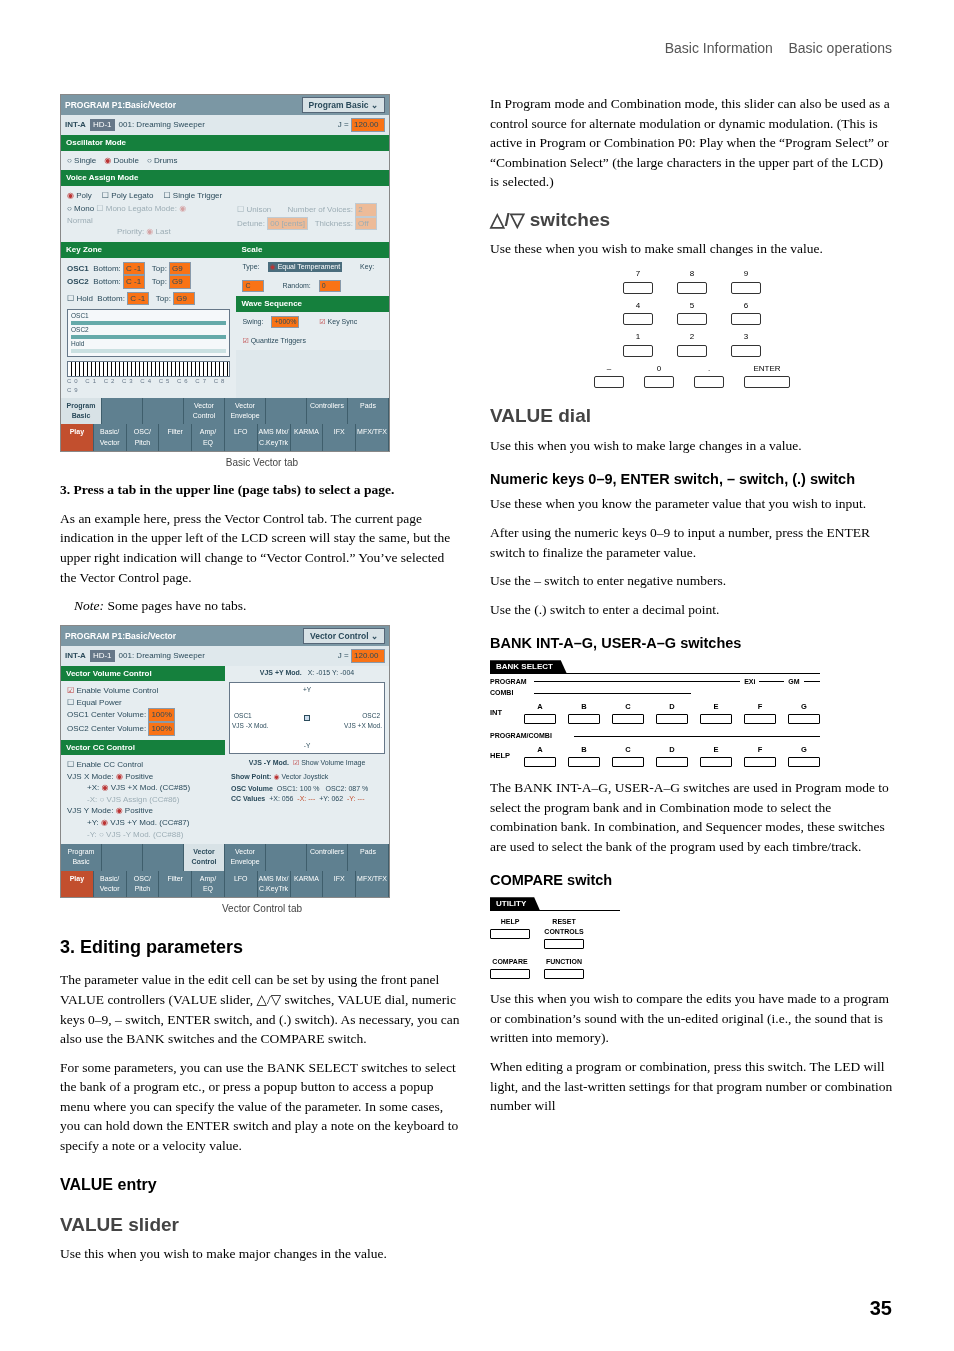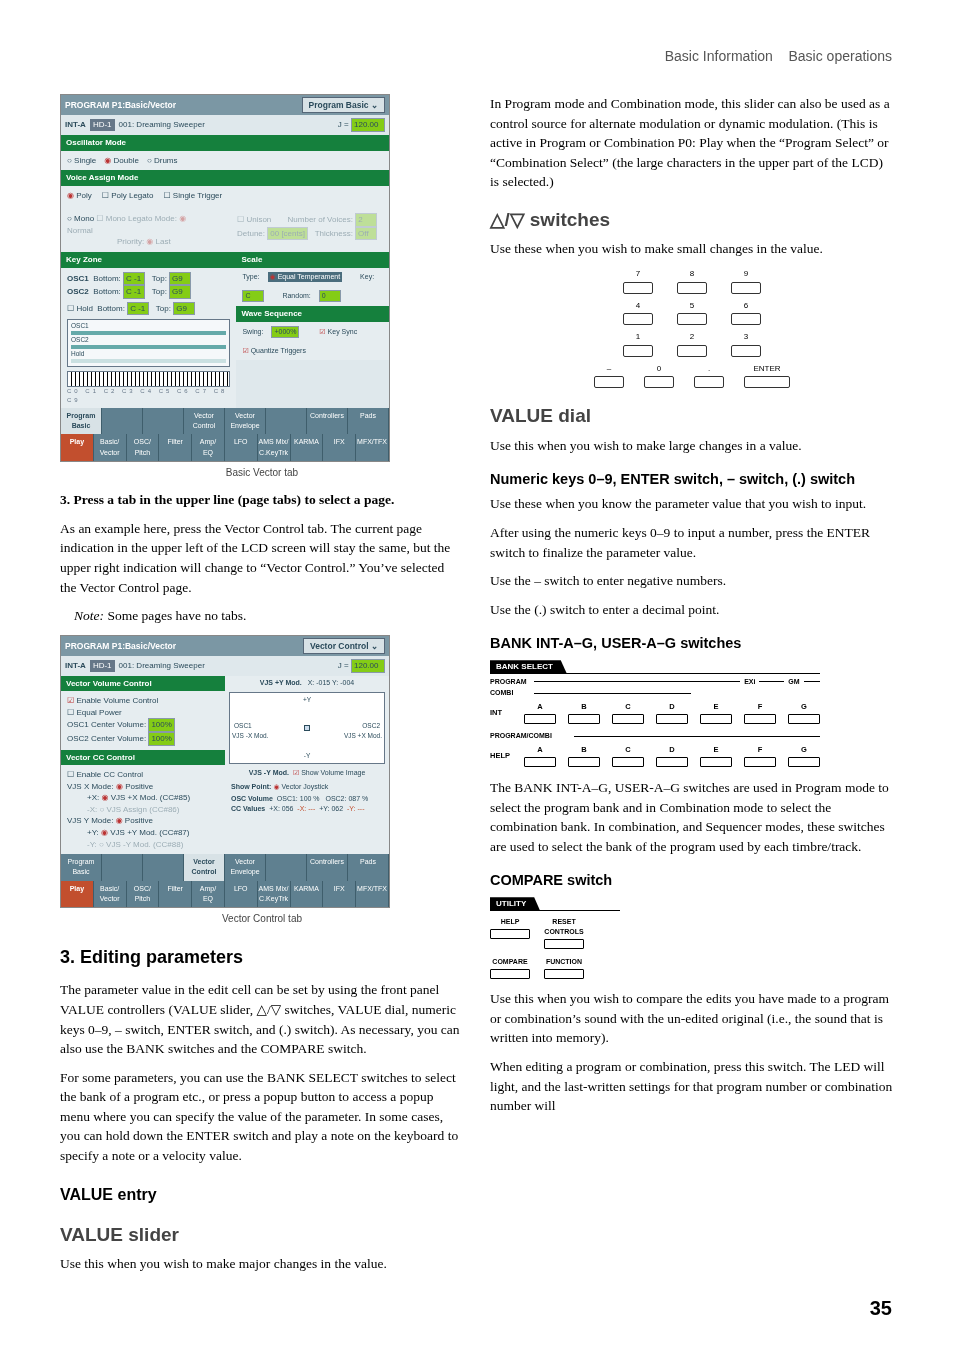--- a/index.html
+++ b/index.html
@@ -9,21 +9,21 @@
     line-height: 1.45;
     color: #000;
     background: #fff;
     width: 954px;
     height: 1351px;
     position: relative;
     padding: 38px 60px 30px 60px;
   }
   .header-right {
     position: absolute;
-    top: 46px;
+    top: 38px;
     right: 62px;
     font-family: "Helvetica Neue", Arial, sans-serif;
     font-size: 14px;
     font-weight: 500;
     color: #555;
     padding-left: 15px;
   }
   .columns {
     display: flex;
     gap: 26px;
@@ -124,21 +124,21 @@
     display: flex;
     flex-wrap: wrap;
     gap: 8px;
     align-items: center;
   }
   .lcd .radio::before { content:"○ "; }
   .lcd .radio.sel::before { content:"◉ "; color:#b33; }
   .lcd .chk::before { content:"☐ "; }
   .lcd .chk.sel::before { content:"☑ "; color:#b33; }
   .lcd .field {
-    display:inline-block; border:1px solid #89a; background:#84cc16; padding:0 2px; min-width:22px;
+    display:inline-block; border:1px solid #89a; background:#f97316; padding:0 2px; min-width:22px;
   }
   .lcd .split { display:flex; }
   .lcd .split > div { flex:1; }
   .lcd .tabs {
     display: flex;
     background: #5f8090;
   }
   .lcd .tabs .t {
     flex:1; text-align:center; padding:3px 1px; font-size:7px; color:#fff; border-right:1px solid #3f5e6c;
   }
@@ -240,21 +240,21 @@
         <span class="radio sel">Double</span>
         <span class="radio">Drums</span>
       </div>
       <div class="panel-head">Voice Assign Mode</div>
       <div class="panel-body" style="display:block;">
         <div style="display:flex;gap:10px;align-items:center;">
           <span class="radio sel">Poly</span>
           <span class="chk">Poly Legato</span>
           <span class="chk">Single Trigger</span>
         </div>
-        <div class="split" style="margin-top:12px;gap:24px;">
+        <div class="split" style="margin-top:2px;gap:24px;">
           <div>
             <span class="radio">Mono</span>
             <span style="opacity:.4;" class="chk">Mono Legato</span>
             <span style="opacity:.4;">Mode:</span>
             <span style="opacity:.4;" class="radio sel">Normal</span>
             <div style="opacity:.4; margin-left:50px;">
               <span>Priority:</span> <span class="radio sel">Last</span>
             </div>
           </div>
           <div style="opacity:.4;">

